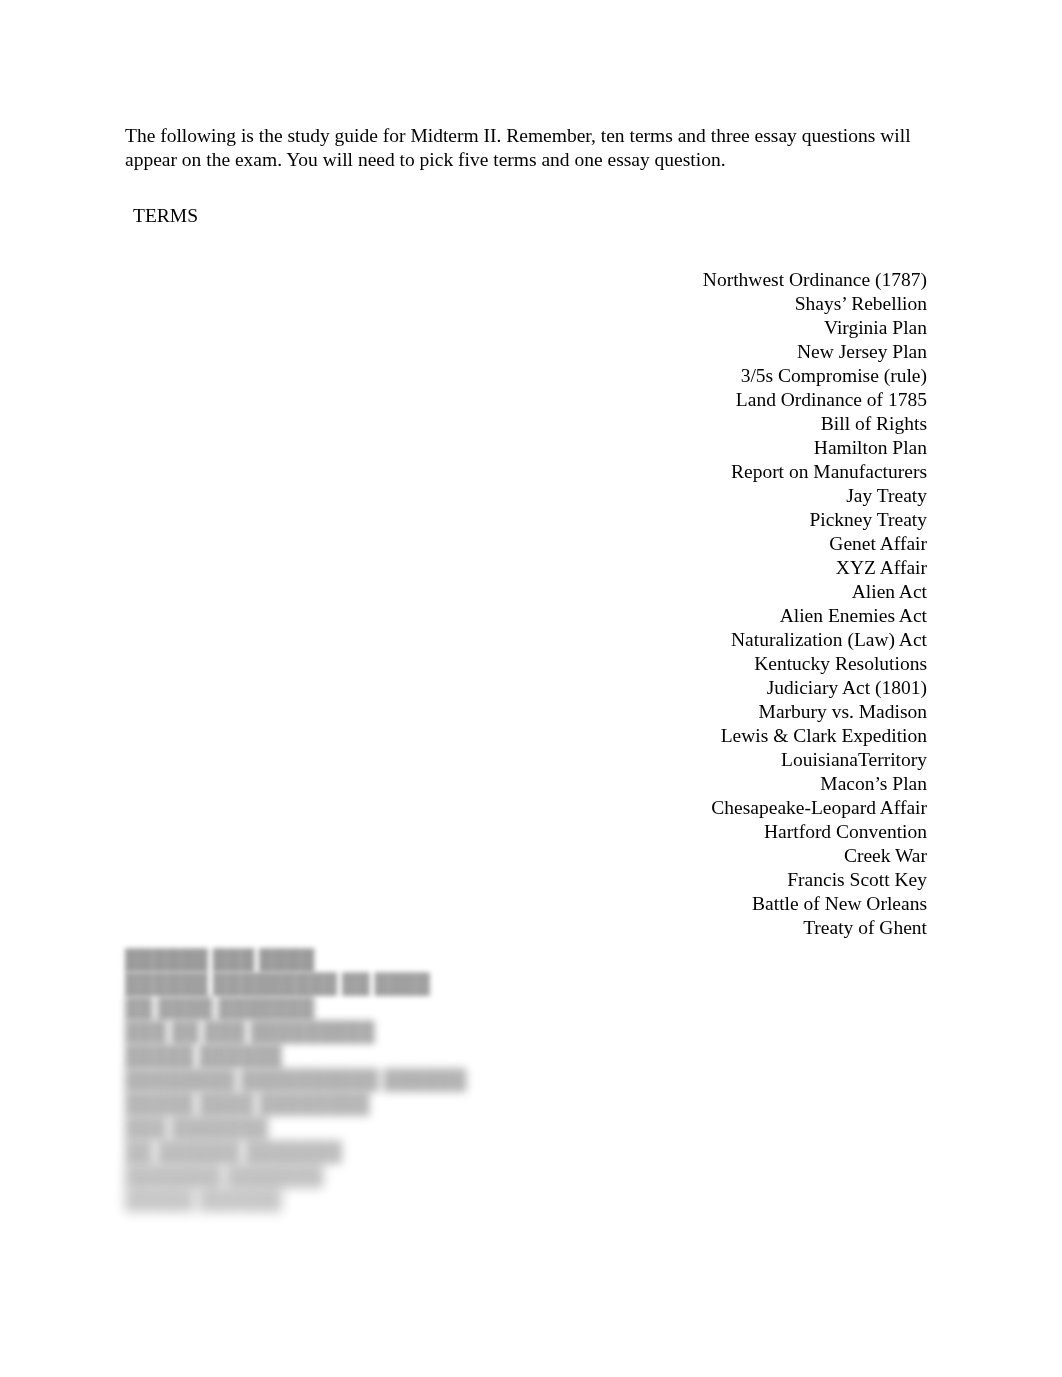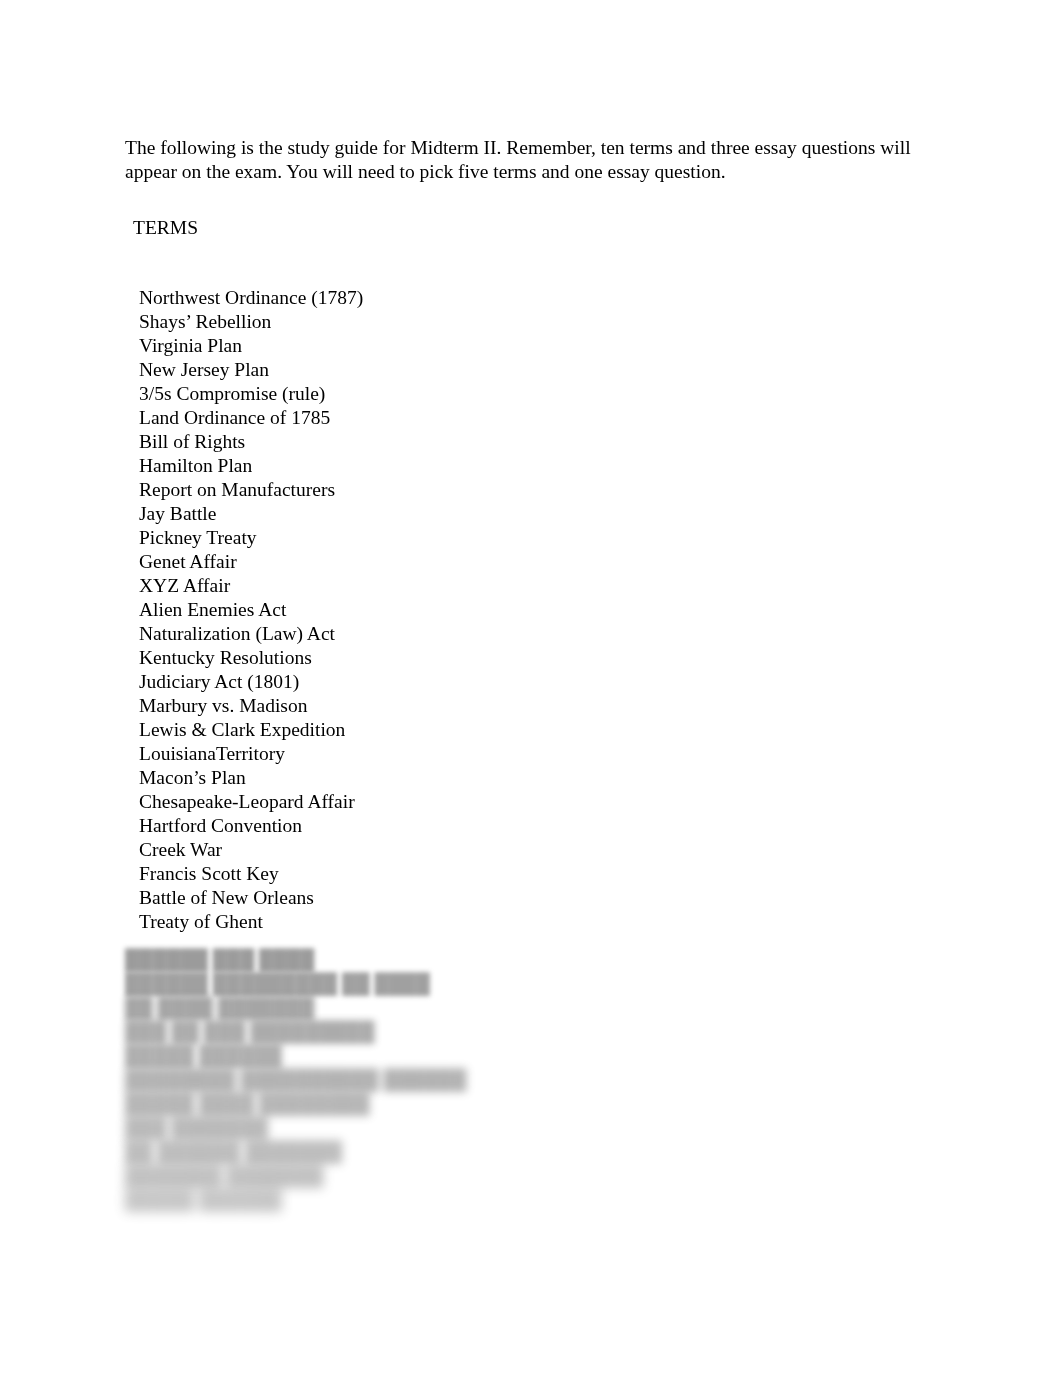--- a/index.html
+++ b/index.html
@@ -16,43 +16,44 @@
   .page {
     position: relative;
     width: 1062px;
     height: 1377px;
     background: #ffffff;
     overflow: hidden;
   }
   .doc-body {
     position: absolute;
     left: 125px;
-    top: 136px;
+    top: 124px;
     width: 810px;
   }
   .intro-paragraph {
     font-size: 19.5px;
     line-height: 24px;
     margin: 0;
     width: 808px;
     text-align: left;
   }
   .spacer-line {
     height: 24px;
   }
   .section-heading {
     font-size: 19.5px;
     line-height: 24px;
     margin: 8px;
     font-weight: normal;
   }
   .terms-list {
     list-style: none;
-    margin: 14px;
+    margin: 8px;
     padding: 0;
+    text-align: right;
   }
   .terms-list li {
     font-size: 19.5px;
     line-height: 24px;
     white-space: pre;
   }
   
   .redacted-list {
     list-style: none;
     margin: 0;
@@ -93,24 +94,25 @@
     <ul class="terms-list">
         <li>Northwest Ordinance (1787)</li>
         <li>Shays’ Rebellion</li>
         <li>Virginia Plan</li>
         <li>New Jersey Plan</li>
         <li>3/5s Compromise (rule)</li>
         <li>Land Ordinance of 1785</li>
         <li>Bill of Rights</li>
         <li>Hamilton Plan</li>
         <li>Report on Manufacturers</li>
-        <li>Jay Battle</li>
+        <li>Jay Treaty</li>
         <li>Pickney Treaty</li>
         <li>Genet Affair</li>
         <li>XYZ Affair</li>
+        <li>Alien Act</li>
         <li>Alien Enemies Act</li>
         <li>Naturalization (Law) Act</li>
         <li>Kentucky Resolutions</li>
         <li>Judiciary Act (1801)</li>
         <li>Marbury vs. Madison</li>
         <li>Lewis &amp; Clark Expedition</li>
         <li>LouisianaTerritory</li>
         <li>Macon’s Plan</li>
         <li>Chesapeake-Leopard Affair</li>
         <li>Hartford Convention</li>

